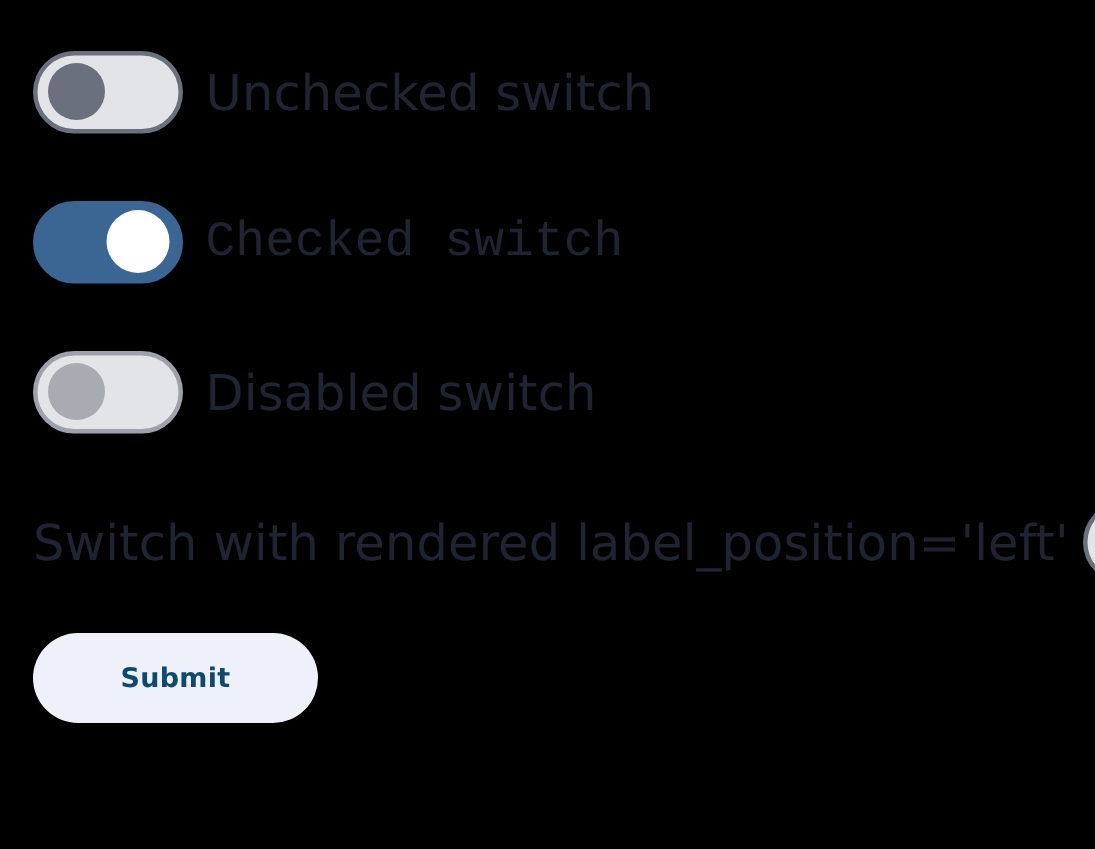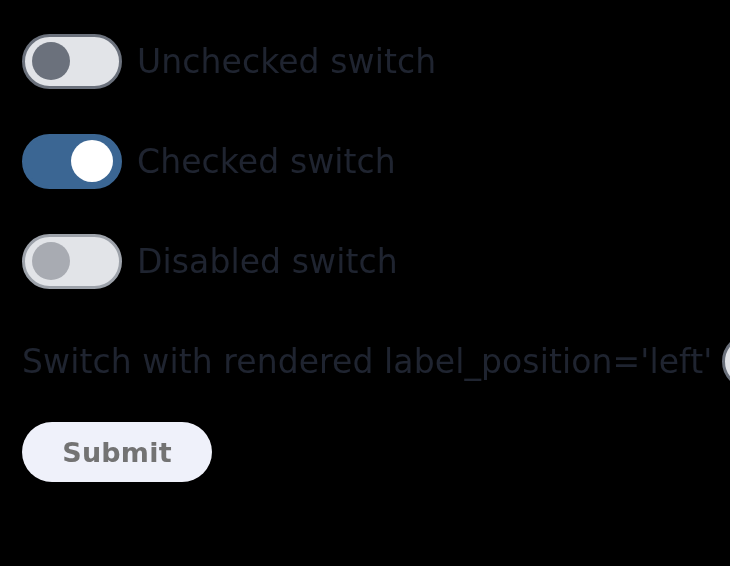--- a/index.html
+++ b/index.html
@@ -25,21 +25,21 @@
 
   
   .row {
     position: absolute;
     left: 0;
     width: 730px;
     display: flex;
     align-items: center;
   }
   .row-unchecked { top: 30px;  height: 62px; }
-  .row-checked   { top: 130px; height: 62px; }
+  .row-checked   { top: 130px; height: 62px; font-family: Liberation Mono, monospace; }
   .row-disabled  { top: 230px; height: 62px; }
   .row-leftlabel { top: 330px; height: 62px; }
 
   .row-inner {
     display: flex;
     align-items: center;
     margin-left: 22px;
   }
   .row-leftlabel .row-inner {
     width: 678px;
@@ -112,23 +112,23 @@
   .submit-button {
     position: absolute;
     left: 22px;
     top: 422px;
     width: 190px;
     height: 60px;
     box-sizing: border-box;
     border: none;
     border-radius: 30px;
     background: #eff1fa;
-    color: #737373;
+    color: #0c4a6e;
     font-family: "DejaVu Sans", "Liberation Sans", sans-serif;
-    font-size: 27px;
+    font-size: 18px;
     font-weight: bold;
     letter-spacing: 0.2px;
     cursor: pointer;
     padding: 0;
   }
 </style>
 </head>
 <body>
 
 <div class="page">

